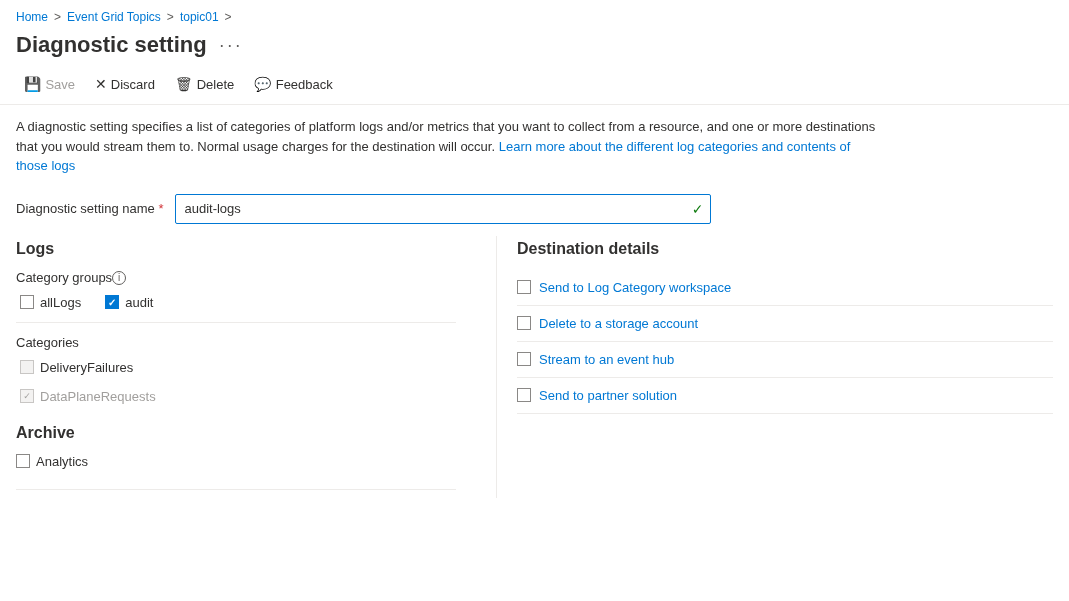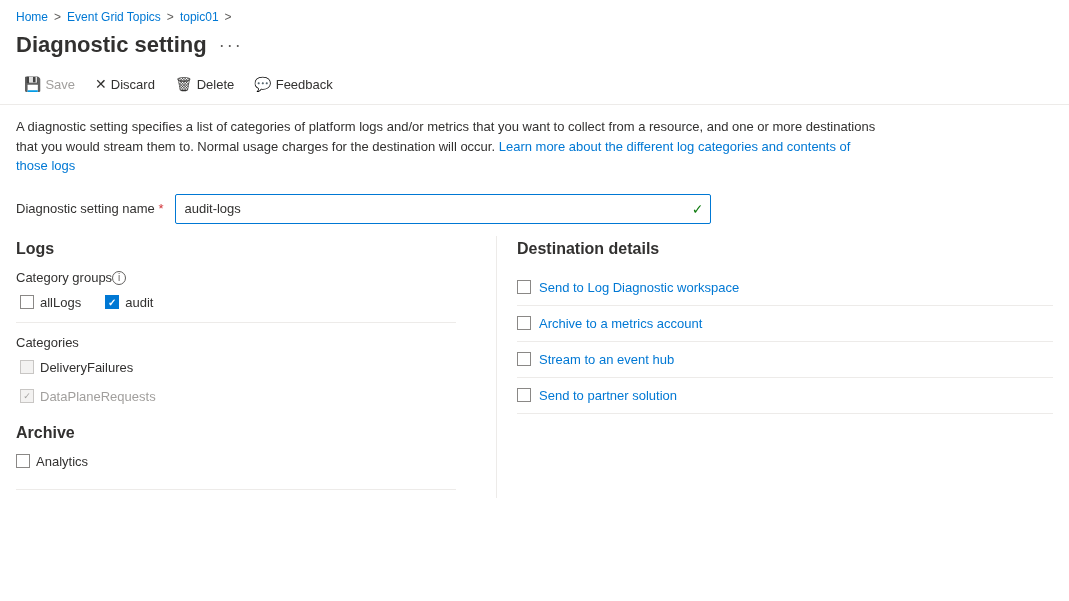--- a/index.html
+++ b/index.html
@@ -360,26 +360,26 @@
     </div>
 
     <div class="bottom-border"></div>
   </div>
 
   <div class="right-panel">
     <div class="section-title">Destination details</div>
 
     <div class="dest-item">
       <div class="cb-dest"></div>
-      <span class="dest-label">Send to Log Diagnostic workspace</span>
+      <span class="dest-label">Send to Log Category workspace</span>
     </div>
 
     <div class="dest-item">
       <div class="cb-dest"></div>
-      <span class="dest-label">Archive to a metrics account</span>
+      <span class="dest-label">Delete to a storage account</span>
     </div>
 
     <div class="dest-item">
       <div class="cb-dest"></div>
       <span class="dest-label">Stream to an event hub</span>
     </div>
 
     <div class="dest-item">
       <div class="cb-dest"></div>
       <span class="dest-label">Send to partner solution</span>

